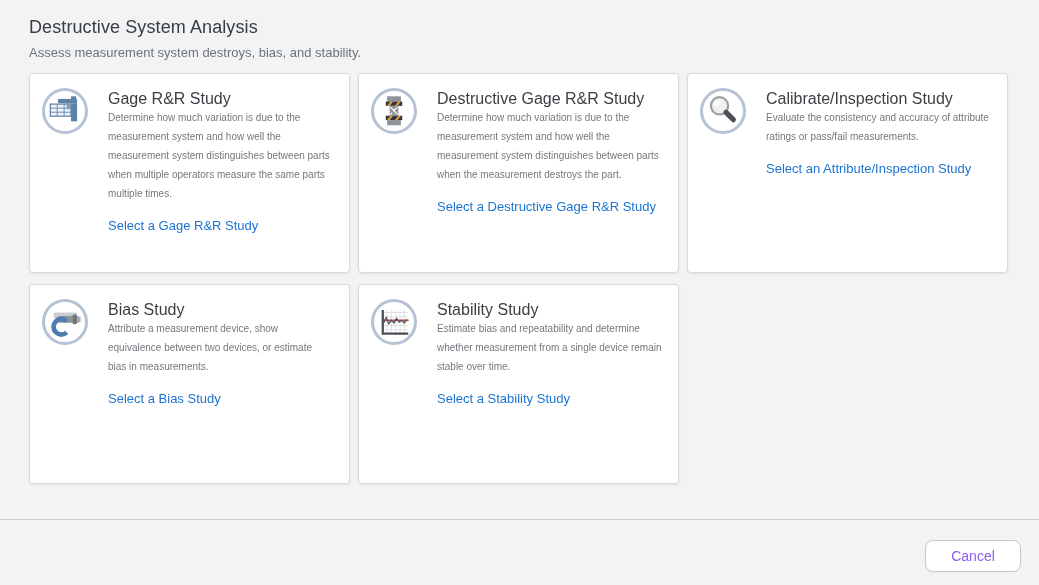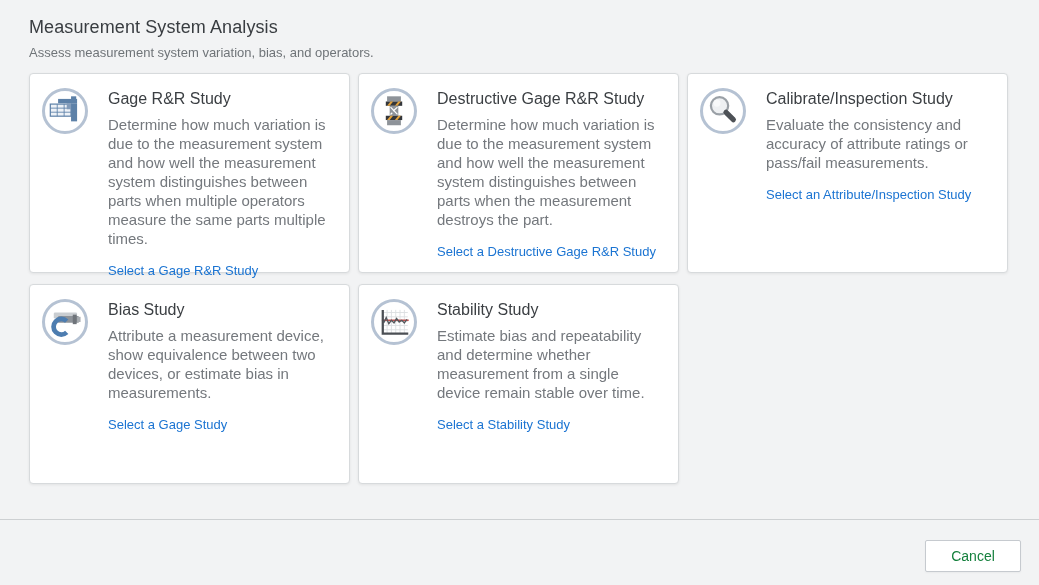--- a/index.html
+++ b/index.html
@@ -37,55 +37,55 @@
     width: 46px; height: 46px;
     border: 3px solid #b5c2d3;
     border-radius: 50%;
     background: #fff;
     margin-right: 20px;
     display: flex; align-items: center; justify-content: center;
   }
   .icon-circle svg { width: 38px; height: 38px; display: block; }
   .card-body { flex: 1; padding-top: 2px; }
   .card-title { font-size: 16px; font-weight: 400; color: #3b3f43; }
-  .card-desc { font-size: 15px; color: #74787d; line-height: 19px; margin-top: 7px; max-width: 232px; }
+  .card-desc { font-size: 10px; color: #74787d; line-height: 19px; margin-top: 0; max-width: 232px; }
   .card-link {
     display: inline-block;
     margin-top: 15px;
     font-size: 13px;
     color: #1b74d2;
     text-decoration: none;
     cursor: pointer;
   }
   .footer {
     height: 64px;
     display: flex;
     justify-content: flex-end;
     align-items: flex-start;
     padding: 20px 18px 0 0;
   }
   .cancel-btn {
     width: 96px; height: 32px;
     background: #ffffff;
     border: 1px solid #c6cacf;
-    border-radius: 2px;
+    border-radius: 8px;
     font-family: "Liberation Sans", sans-serif;
     font-size: 14px;
-    color: #15803d;
+    color: #8b5cf6;
     cursor: pointer;
     box-shadow: 0 1px 2px rgba(0,0,0,0.04);
   }
 </style>
 </head>
 <body>
 
 <div class="content">
   <div class="header">
-    <div class="page-title">Measurement System Analysis</div>
-    <div class="page-subtitle">Assess measurement system variation, bias, and operators.</div>
+    <div class="page-title">Destructive System Analysis</div>
+    <div class="page-subtitle">Assess measurement system destroys, bias, and stability.</div>
   </div>
 
   <div class="cards">
 
     <div class="card">
       <div class="icon-circle">
         <svg viewBox="0 0 44 44">
           <rect x="5" y="14" width="24" height="14" fill="#eef2f7" stroke="#5d81a8" stroke-width="1.4"></rect>
           <line x1="5" y1="18.7" x2="29" y2="18.7" stroke="#5d81a8" stroke-width="1"></line>
           <line x1="5" y1="23.4" x2="29" y2="23.4" stroke="#5d81a8" stroke-width="1"></line>
@@ -147,21 +147,21 @@
           <rect x="9" y="11" width="27" height="7" rx="1.5" fill="#c9cdd1"></rect>
           <rect x="14" y="15" width="24" height="8" rx="1" fill="#8e9399"></rect>
           <rect x="31" y="13.5" width="4.5" height="11" fill="#6f747a"></rect>
           <rect x="36" y="16" width="4" height="6" fill="#a8acb1"></rect>
           <path d="M24 21 A 9 9 0 1 0 24 34" fill="none" stroke="#4d7db0" stroke-width="5.5"></path>
         </svg>
       </div>
       <div class="card-body">
         <div class="card-title">Bias Study</div>
         <div class="card-desc">Attribute a measurement device, show equivalence between two devices, or estimate bias in measurements.</div>
-        <a class="card-link">Select a Gage Study</a>
+        <a class="card-link">Select a Bias Study</a>
       </div>
     </div>
 
     <div class="card">
       <div class="icon-circle">
         <svg viewBox="0 0 44 44">
           <g stroke="#dadde0" stroke-width="1">
             <line x1="9" y1="11" x2="38" y2="11"></line>
               <line x1="9" y1="16" x2="38" y2="16"></line>
             <line x1="9" y1="21" x2="38" y2="21"></line>

